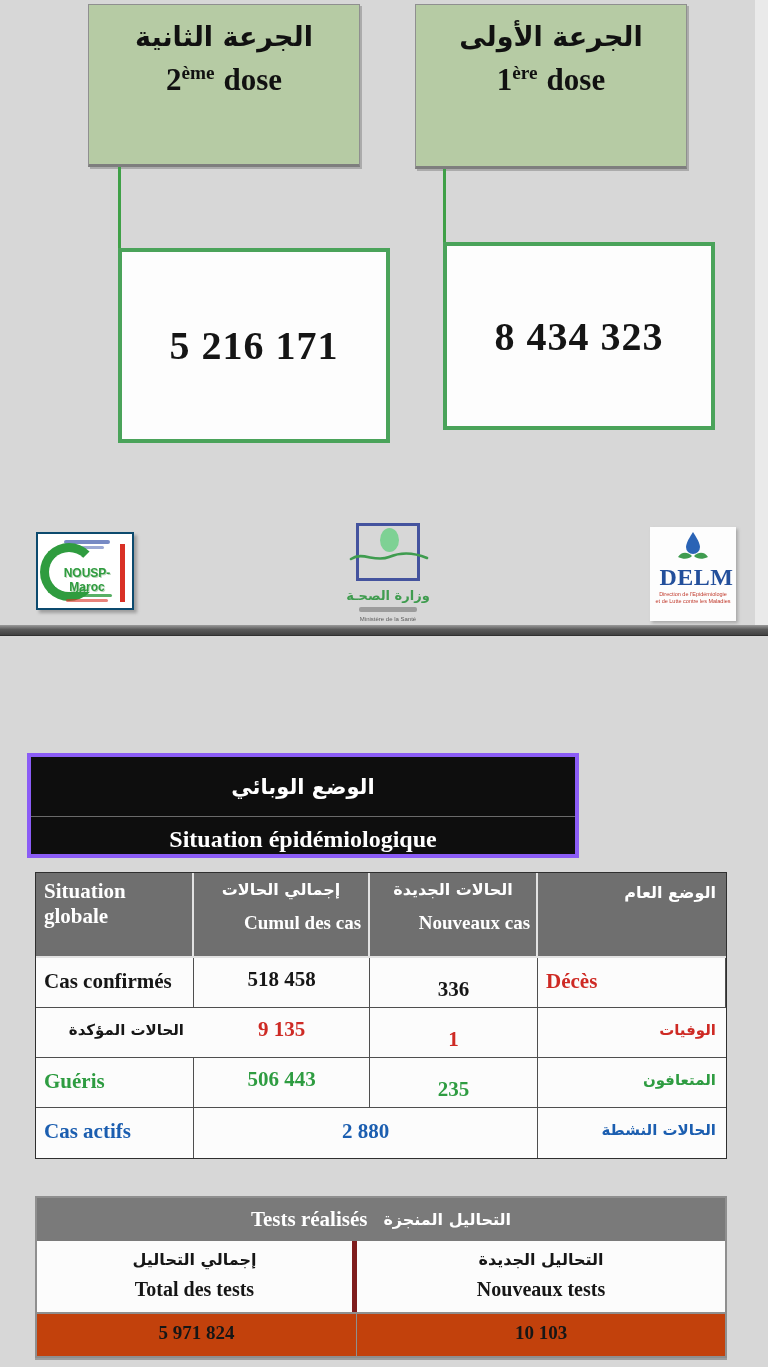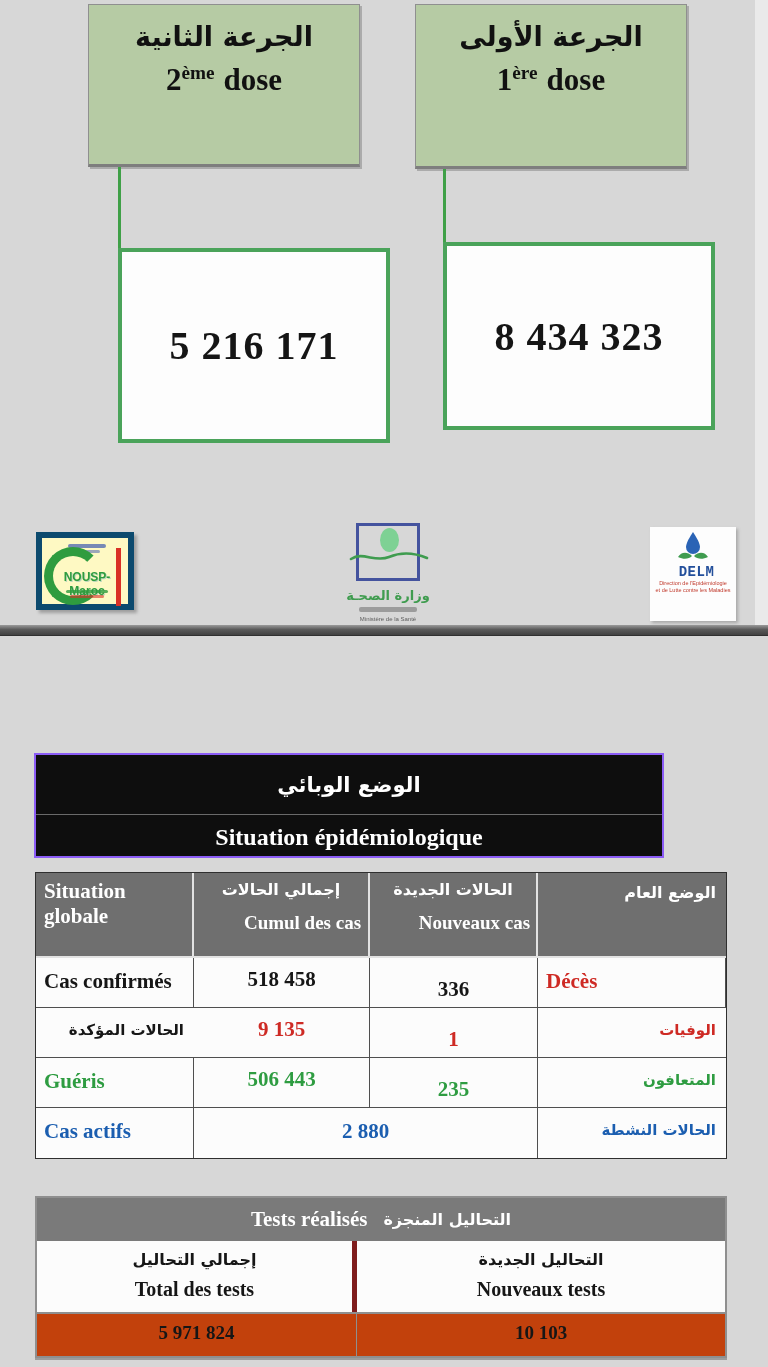--- a/index.html
+++ b/index.html
@@ -37,47 +37,47 @@
   .dose-title-fr .w{margin-left:9px;}
   .connector{position:absolute;width:3px;background:var(--line-green,#3fa047);}
   .connector.c2{left:118px;top:167px;height:82px;}
   .connector.c1{left:443px;top:169px;height:74px;}
   .count-box{position:absolute;width:272px;background:#fdfdfd;border:4px solid var(--box-border-green,#4aa35a);display:flex;align-items:center;justify-content:center;}
   .count-box.b2{left:118px;top:248px;height:195px;}
   .count-box.b1{left:443px;top:242px;height:188px;}
   .count{font-size:40px;font-weight:bold;color:#151515;letter-spacing:1px;}
 
   
-  .nousp{position:absolute;left:36px;top:532px;width:98px;height:78px;background:#fef9c3;box-shadow:3px 3px 3px #9f9f9f;border:6px solid #0c4a6e;}
+  .nousp{position:absolute;left:36px;top:532px;width:98px;height:78px;background:#ffffff;box-shadow:3px 3px 3px #9f9f9f;border:2px solid #0c4a6e;}
   .nousp-arc{position:absolute;left:2px;top:9px;width:58px;height:58px;border:9px solid var(--nousp-green,#2f9c3f);border-right-color:transparent;border-radius:50%;}
   .nousp-word{position:absolute;left:14px;right:10px;top:32px;text-align:center;font-size:12px;font-weight:bold;color:var(--nousp-green,#2f9c3f);text-shadow:1px 1px 0 #bcd6bc;}
   .nousp-redbar{position:absolute;right:7px;top:10px;width:5px;height:58px;background:var(--nousp-red,#d93025);}
   .blur-line{position:absolute;border-radius:2px;}
   .nousp-t1{left:26px;right:22px;top:6px;height:4px;background:#4a63b0;opacity:.75;}
   .nousp-t2{left:32px;right:28px;top:12px;height:3px;background:#4a63b0;opacity:.55;}
   .nousp-b1{left:24px;right:20px;bottom:11px;height:3px;background:var(--nousp-green,#2f9c3f);opacity:.8;}
   .nousp-b2{left:28px;right:24px;bottom:6px;height:3px;background:var(--nousp-red,#d93025);opacity:.6;}
 
   .moh{position:absolute;left:332px;top:523px;width:112px;text-align:center;}
   .moh-frame{position:relative;margin:0 auto;width:64px;height:58px;border:3px solid var(--moh-blue,#44539e);}
   .moh-egg{position:absolute;left:21px;top:2px;width:19px;height:24px;background:#7ed194;border-radius:50%;}
   .moh-wave{position:absolute;left:-10px;top:23px;}
   .moh-ar{margin-top:7px;font-size:13px;font-weight:bold;color:var(--moh-green,#3f9c4f);}
   .moh-tif{position:relative;margin:4px auto 0;width:58px;height:5px;background:#7d7d7d;opacity:.65;border-radius:2px;}
   .moh-fr{margin-top:4px;font-size:6px;color:#5c5c5c;}
 
   .delm{position:absolute;left:650px;top:527px;width:86px;height:94px;background:#fdfdfd;box-shadow:2px 2px 3px #a8a8a8;text-align:center;padding-top:4px;}
-  .delm-word{font-size:14px;font-weight:bold;color:var(--delm-blue,#234f9b);letter-spacing:.5px;margin-top:-3px;font-family:Liberation Mono, monospace;padding-left:7px;}
+  .delm-word{font-size:24px;font-weight:bold;color:var(--delm-blue,#234f9b);letter-spacing:.5px;margin-top:-3px;font-family:Liberation Serif, serif;padding-left:7px;}
   .delm-sub{font-size:5.5px;color:var(--delm-red,#c0392b);line-height:1.35;}
 
   
   .slide-divider{position:absolute;left:0;top:625px;width:768px;height:11px;background:linear-gradient(180deg,#9a9a9a 0%,#5a5a5a 45%,#414141 100%);border-bottom:1px solid #303030;}
 
   
-  .epi-title{position:absolute;left:34px;top:753px;width:630px;height:105px;background:var(--header-black,#0e0e0e);border:2px solid #8b5cf6;}
+  .epi-title{position:absolute;left:27px;top:753px;width:552px;height:105px;background:var(--header-black,#0e0e0e);border:4px solid #8b5cf6;}
   .epi-title-ar{height:59px;display:flex;align-items:center;justify-content:center;color:#fff;font-size:21px;font-weight:bold;}
   .epi-title-sep{height:1px;background:#6a6a6a;}
   .epi-title-fr{height:44px;display:flex;align-items:center;justify-content:center;color:#fff;font-size:24px;font-weight:bold;}
 
   .epi-table{position:absolute;left:35px;top:872px;width:692px;background:#fcfcfc;border:1px solid #2f2f2f;display:grid;grid-template-columns:158px 176px 168px 188px;grid-template-rows:85px 50px 50px 50px 50px;}
   .hc{background:var(--header-gray,#6f6f6f);color:#fff;border-right:2px solid #e2e2e2;border-bottom:2px solid #e2e2e2;}
   .hc.lastcol{border-right:none;}
   .hc1{padding:6px 4px 0 8px;font-size:21px;font-weight:bold;}
   .hc2,.hc3{text-align:center;}
   .hc-ar{margin-top:7px;font-size:16px;font-weight:bold;}

